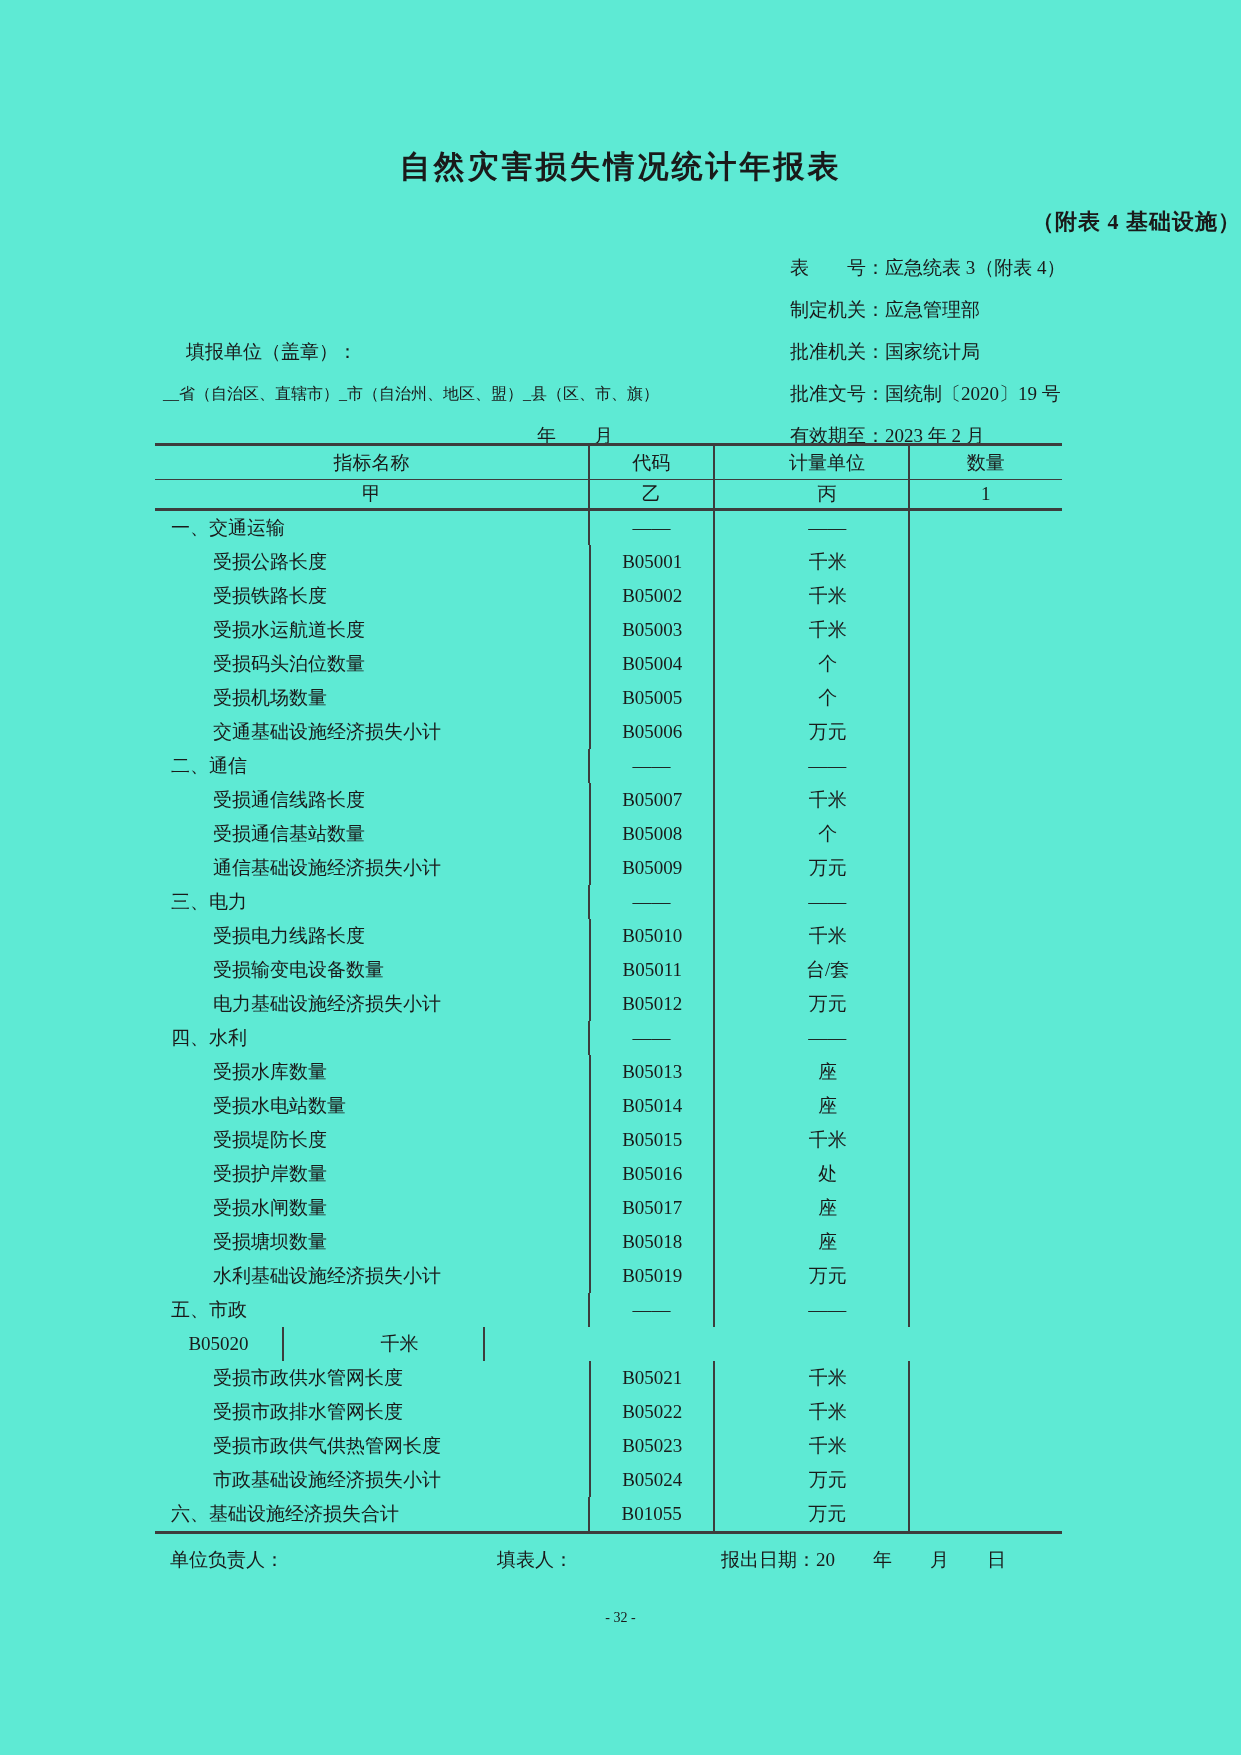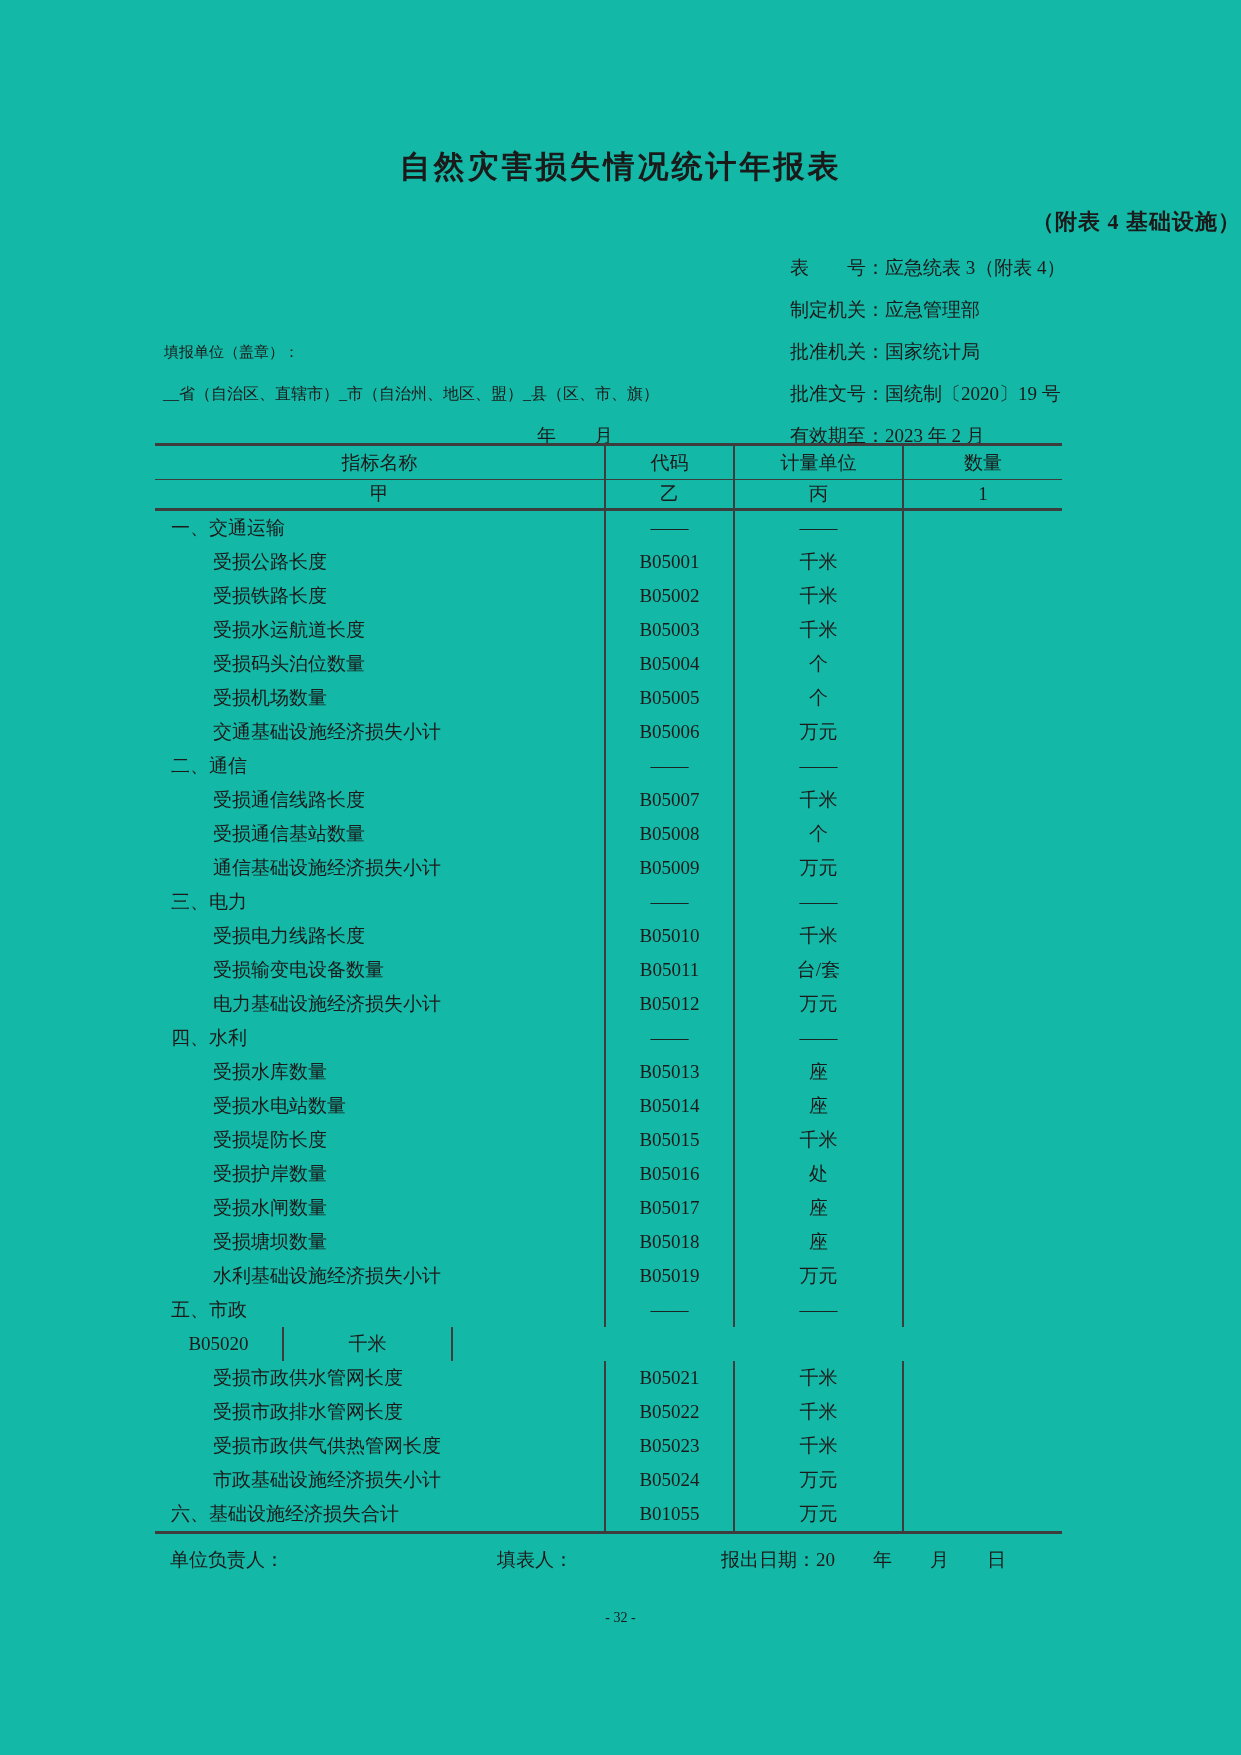--- a/index.html
+++ b/index.html
@@ -1,42 +1,42 @@
 <!DOCTYPE html>
 <html><head>
 <meta charset="utf-8">
 <style>
   * { margin:0; padding:0; box-sizing:border-box; }
   html,body { background:#ffffff; }
   .page {
     position:relative;
     width:1241px; height:1755px;
-    background:#14b8a6;
+    background:#5eead4;
     color:#1a1a1a;
     font-family:"Liberation Serif","DejaVu Serif",serif;
     overflow:hidden;
   }
   .title {
     position:absolute; top:146px; left:0; width:100%;
     text-align:center;
     font-family:"Liberation Sans","DejaVu Sans",sans-serif;
     font-weight:bold; font-size:31px; letter-spacing:3px;
   }
   .subtitle {
     position:absolute; top:207px; left:0; width:100%;
     text-align:right; font-size:22px; font-weight:bold; letter-spacing:1px;
   }
   .meta-right {
     position:absolute; left:790px; top:247px;
     font-size:19px;
   }
   .meta-line { height:42px; line-height:42px; white-space:nowrap; }
   .fill-unit {
-    position:absolute; left:164px; top:331px;
-    height:42px; line-height:42px; font-size:15px;
+    position:absolute; left:186px; top:331px;
+    height:42px; line-height:42px; font-size:19px;
   }
   .region-line {
     position:absolute; left:163px; top:373px;
     height:42px; line-height:42px; font-size:16px; white-space:nowrap;
   }
   .date-line {
     position:absolute; left:537px; top:415px;
     height:42px; line-height:42px; font-size:19px; white-space:nowrap;
   }
   .table {
@@ -48,21 +48,21 @@
   .thead1 { height:34px; border-bottom:1px solid #3d3d3d; }
   .thead2 { height:31px; border-bottom:3px solid #3d3d3d; }
   .thead1 .cell, .thead2 .cell { text-align:center; padding-left:0; }
   .thead1 .cell { line-height:33px; }
   .thead2 .cell { line-height:28px; }
   .cell {
     font-size:19px; line-height:34px; overflow:hidden; white-space:nowrap;
   }
   .c1 { width:451px; border-right:2px solid #3d3d3d; text-align:left; padding-left:58px; }
   .c2 { width:129px; border-right:2px solid #3d3d3d; text-align:center; }
-  .c3 { width:169px; border-right:2px solid #3d3d3d; text-align:center; }
+  .c3 { width:169px; border-right:2px solid #3d3d3d; text-align:center;margin-left:32px; }
   .c4 { width:158px; text-align:center; }
   .trow.cat .c1 { padding-left:16px; }
   .cell.bold { font-weight:normal; }
   .footer {
     position:absolute; left:0; top:1545px; width:100%;
     font-size:19px; height:30px; line-height:30px;
   }
   .footer span { position:absolute; white-space:nowrap; }
   .f-resp { left:170px; }
   .f-prep { left:497px; }

